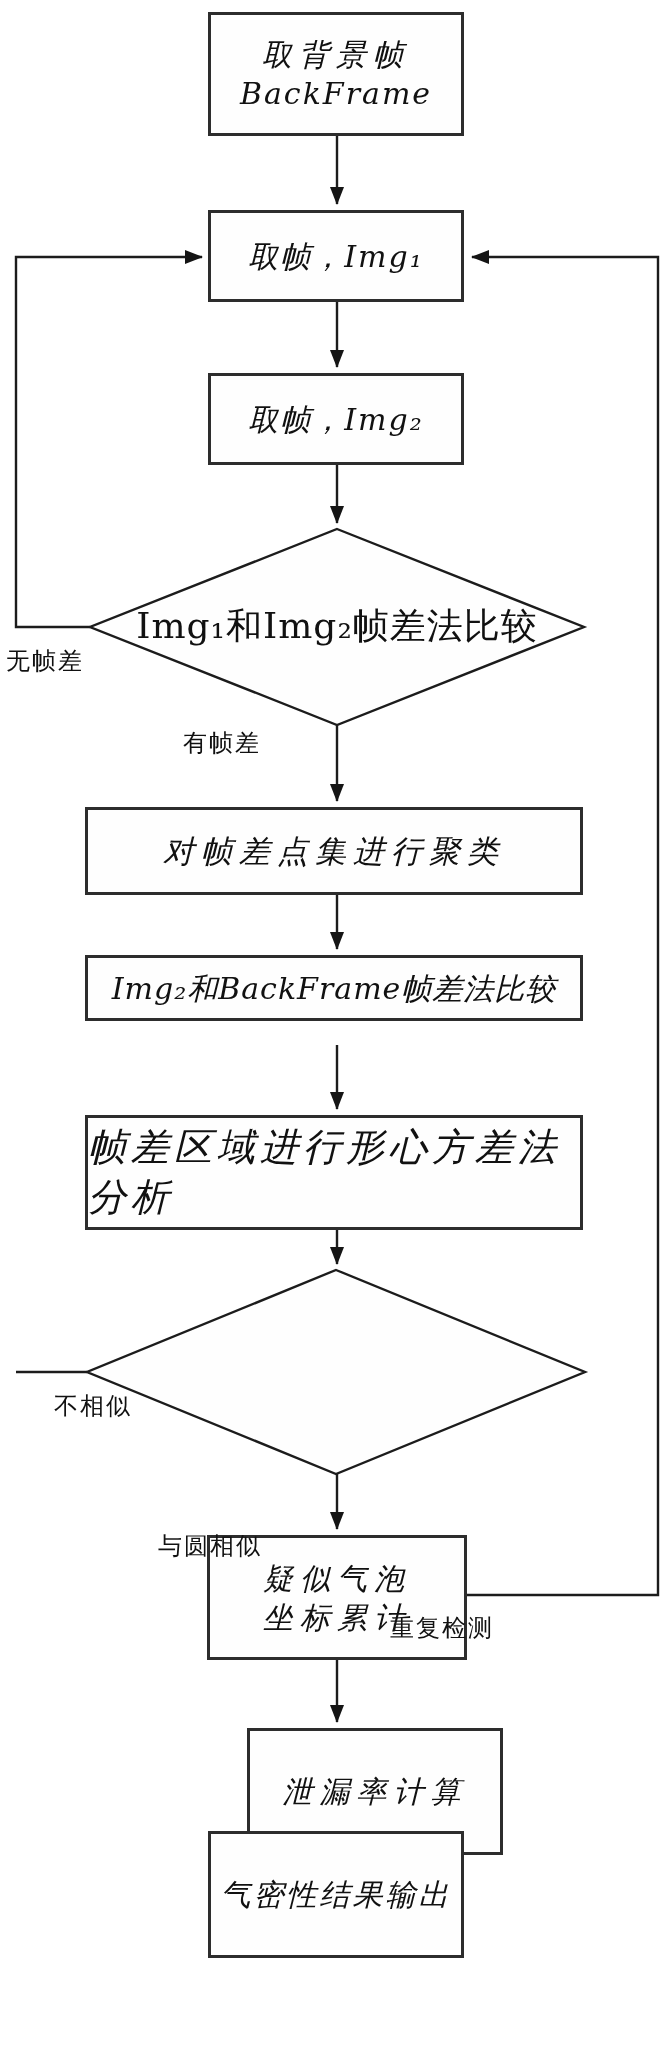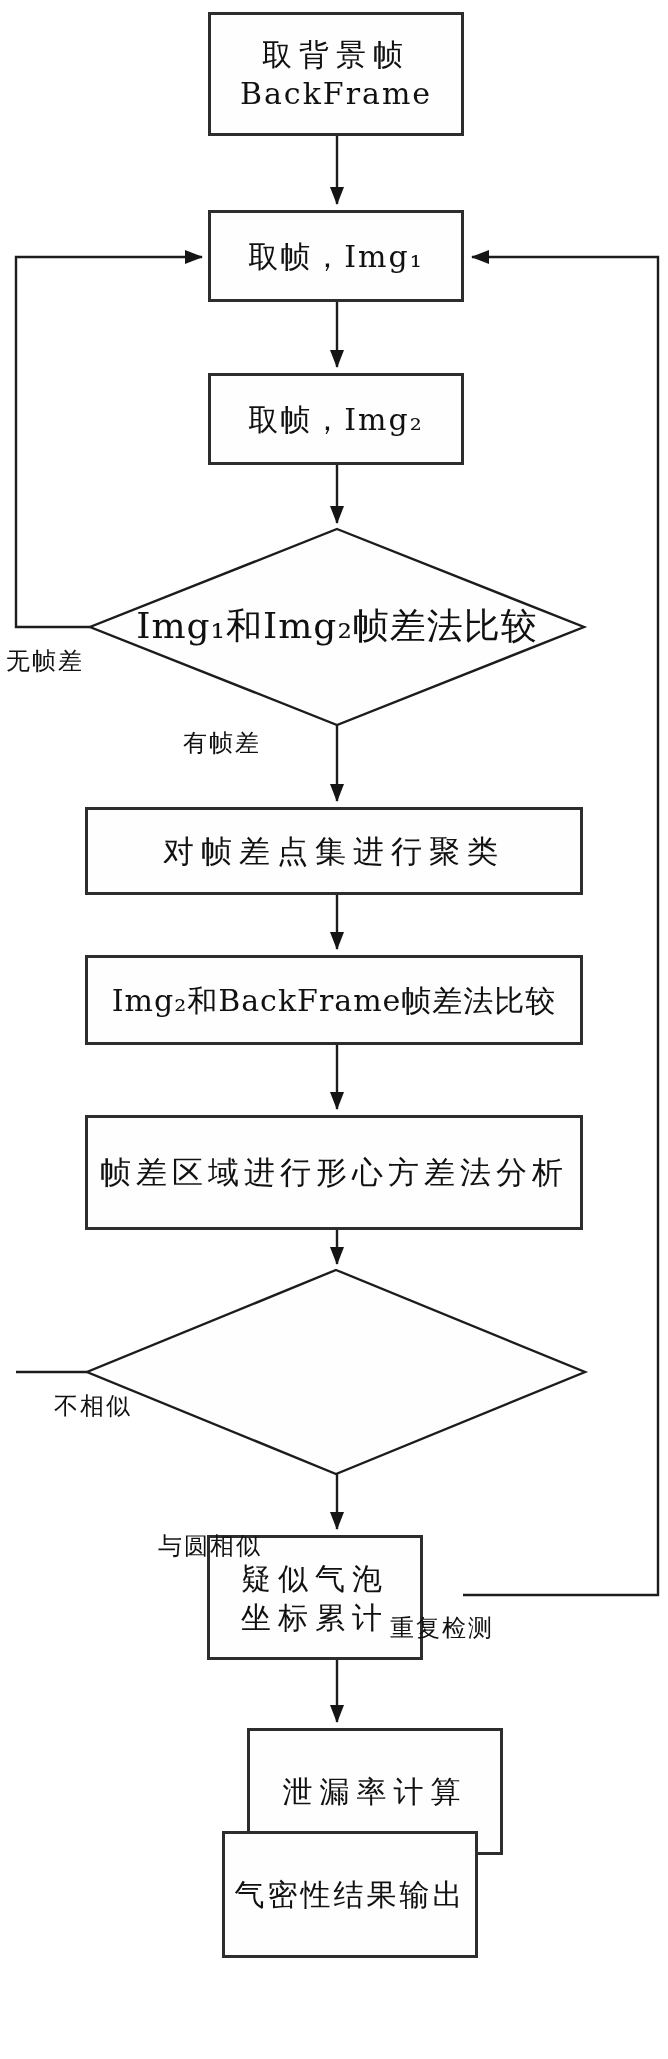--- a/index.html
+++ b/index.html
@@ -18,20 +18,21 @@
     background:#fefefe;
     border:3px solid #2d2d2d;
     display:flex;
     flex-direction:column;
     align-items:center;
     justify-content:center;
     text-align:left;
     font-size:30px;
     line-height:1.3;
     z-index:2;
+    font-style:italic;
   }
   .cjk-wide { letter-spacing:7px; }
   .cjk-med  { letter-spacing:5px; }
   .cjk-tight{ letter-spacing:2px; }
   .dtext {
     position:absolute;
     display:flex; align-items:center; justify-content:center;
     text-align:center;
     font-size:36px;
     z-index:2;
@@ -90,39 +91,39 @@
   <div class="box cjk-tight" style="left:208px; top:373px; width:256px; height:92px;">
     <div>取帧，Img₂</div>
   </div>
 
   <div class="dtext" style="left:100px; top:598px; width:474px; height:56px; letter-spacing:1px;">Img₁和Img₂帧差法比较</div>
 
   <div class="box cjk-wide" style="left:85px; top:807px; width:498px; height:88px; font-size:31px;">
     <div>对帧差点集进行聚类</div>
   </div>
 
-  <div class="box" style="left:85px; top:955px; width:498px; height:90px; letter-spacing:1px;">
+  <div class="box" style="left:85px; top:955px; width:498px; height:66px; letter-spacing:1px;">
     <div>Img₂和BackFrame帧差法比较</div>
   </div>
 
-  <div class="box cjk-med" style="left:85px; top:1115px; width:498px; height:115px; font-size:31px;">
+  <div class="box cjk-med" style="left:85px; top:1115px; width:498px; height:115px; font-size:38px;">
     <div>帧差区域进行形心方差法分析</div>
   </div>
 
 
-  <div class="box" style="left:207px; top:1535px; width:216px; height:125px;">
+  <div class="box" style="left:207px; top:1535px; width:260px; height:125px;">
     <div class="cjk-wide">疑似气泡</div>
     <div class="cjk-wide">坐标累计</div>
   </div>
 
   <div class="box cjk-wide" style="left:208px; top:1728px; width:256px; height:127px;margin-left:39px;">
     <div>泄漏率计算</div>
   </div>
 
-  <div class="box" style="left:208px; top:1831px; width:256px; height:127px; letter-spacing:3px;margin-left:14px;">
+  <div class="box" style="left:208px; top:1831px; width:256px; height:127px; letter-spacing:3px;">
     <div>气密性结果输出</div>
   </div>
 
   <div class="edge-label" style="left:6px; top:645px;">无帧差</div>
 
   <div class="edge-label" style="left:183px; top:727px;">有帧差</div>
 
   <div class="edge-label" style="left:24px; top:1390px;margin-left:30px;">不相似</div>
 
   <div class="edge-label" style="left:152px; top:1530px;margin-left:6px;">与圆相似</div>

